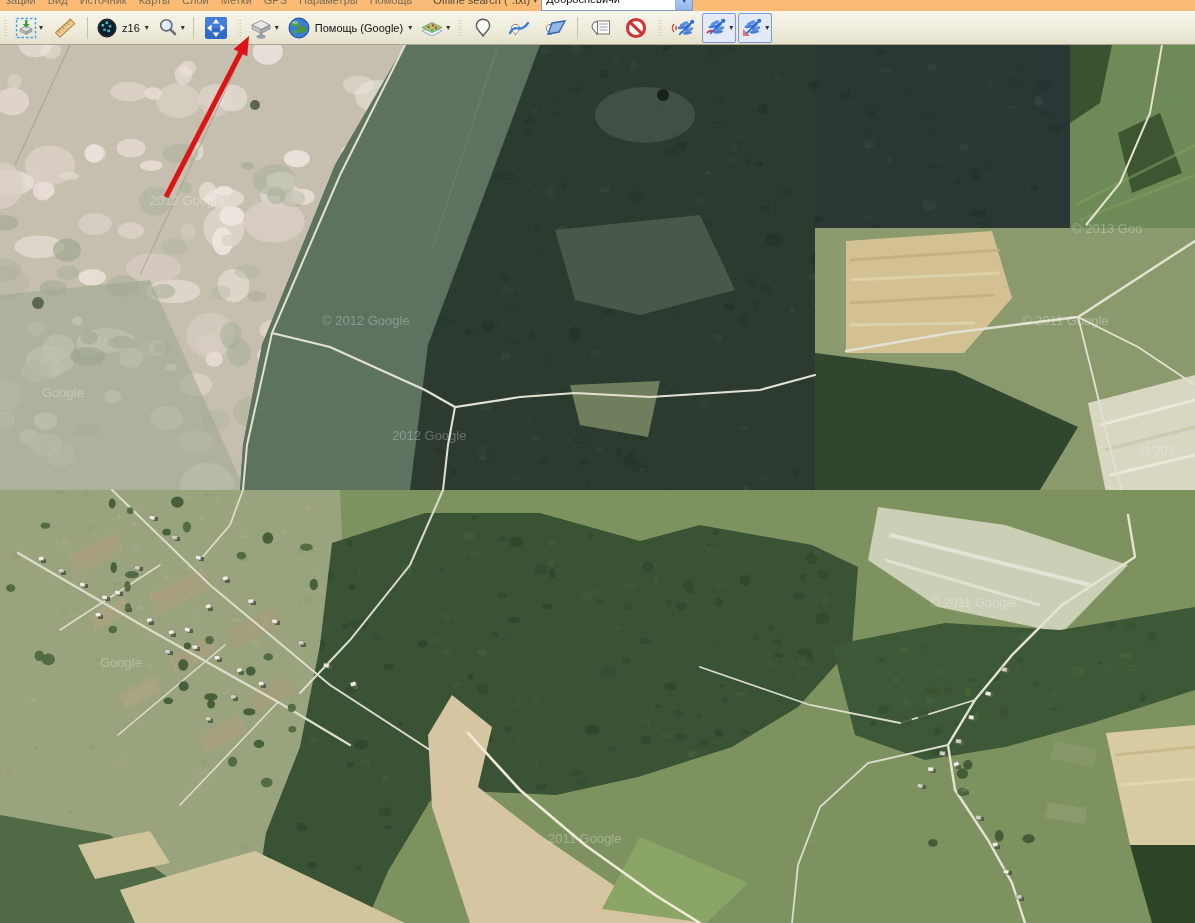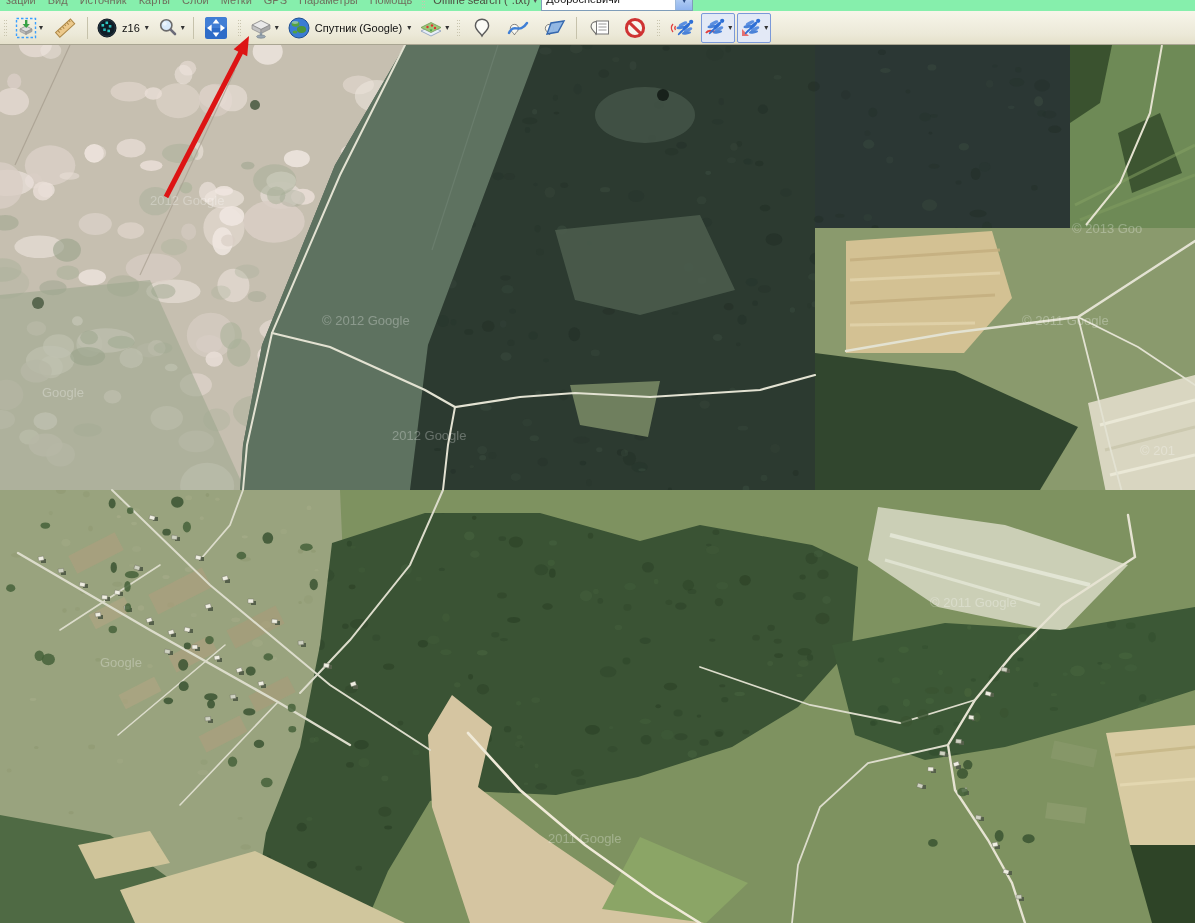--- a/index.html
+++ b/index.html
@@ -4,21 +4,21 @@
 <style>
   html,body{margin:0;padding:0;}
   body{
     width:1195px;height:923px;overflow:hidden;position:relative;
     background:#ece9d8;
     font-family:"Liberation Sans","DejaVu Sans",sans-serif;
     font-size:11px;color:#1c1c1c;
     -webkit-font-smoothing:antialiased;
   }
   
-  .row1{height:11px;overflow:hidden;background:#86efac;position:relative;}
+  .row1{height:11px;overflow:hidden;background:#fdba74;position:relative;}
   .row1-inner{height:24px;margin-top:-12px;display:flex;align-items:center;white-space:nowrap;}
   .menu-item{padding:0 6px;color:#6f6f5d;}
   .grip{width:5px;height:16px;margin:0 3px;
     background-image:repeating-linear-gradient(to bottom,#c9c5ae 0 1px,transparent 1px 3px),
                      repeating-linear-gradient(to bottom,#c9c5ae 0 1px,transparent 1px 3px);
     background-size:1px 100%,1px 100%;background-position:1px 0,3px 0;background-repeat:no-repeat;}
   .srch-label{color:#4c4c3f;padding:0 2px 0 4px;}
   .mini-arrow{font-size:8px;color:#555;padding:0 4px 0 1px;}
   .combo{display:flex;height:20px;border:1px solid #7f9db9;background:#fff;width:150px;}
   .combo-text{flex:1;padding:3px 3px 0 4px;font-size:11px;color:#111;overflow:hidden;}
@@ -163,21 +163,21 @@
 
   <div class="tb-btn">
     <svg width="24" height="24" viewBox="0 0 24 24">
       <circle cx="12" cy="12" r="10" fill="#3b7cd4"></circle>
       <circle cx="12" cy="12" r="10" fill="none" stroke="#1d4f92" stroke-width="1"></circle>
       <ellipse cx="8.5" cy="8" rx="4" ry="2.8" fill="#55a23f"></ellipse>
       <ellipse cx="14.5" cy="13.5" rx="4.6" ry="3.4" fill="#4b9639"></ellipse>
       <ellipse cx="8" cy="16" rx="2.4" ry="1.6" fill="#55a23f"></ellipse>
       <ellipse cx="8" cy="6.5" rx="3.2" ry="1.4" fill="#bcd9f2" opacity="0.55"></ellipse>
     </svg>
-    <span class="tb-label">Спутник (Google)</span>
+    <span class="tb-label">Помощь (Google)</span>
     <span class="dd">▾</span>
   </div>
 
   <div class="tb-btn">
     <svg width="24" height="24" viewBox="0 0 24 24">
       <polygon points="2,15 12,10 22,15 12,20" fill="#e7eef8" stroke="#8899bb" stroke-width="0.8"></polygon>
       <polygon points="2,11.5 12,6.5 22,11.5 12,16.5" fill="#9dc979" stroke="#6f9b55" stroke-width="0.8"></polygon>
       <circle cx="8.5" cy="11" r="1.2" fill="#e03030"></circle>
       <circle cx="13" cy="9.5" r="1.2" fill="#e03030"></circle>
       <circle cx="16" cy="12" r="1.2" fill="#e03030"></circle>

